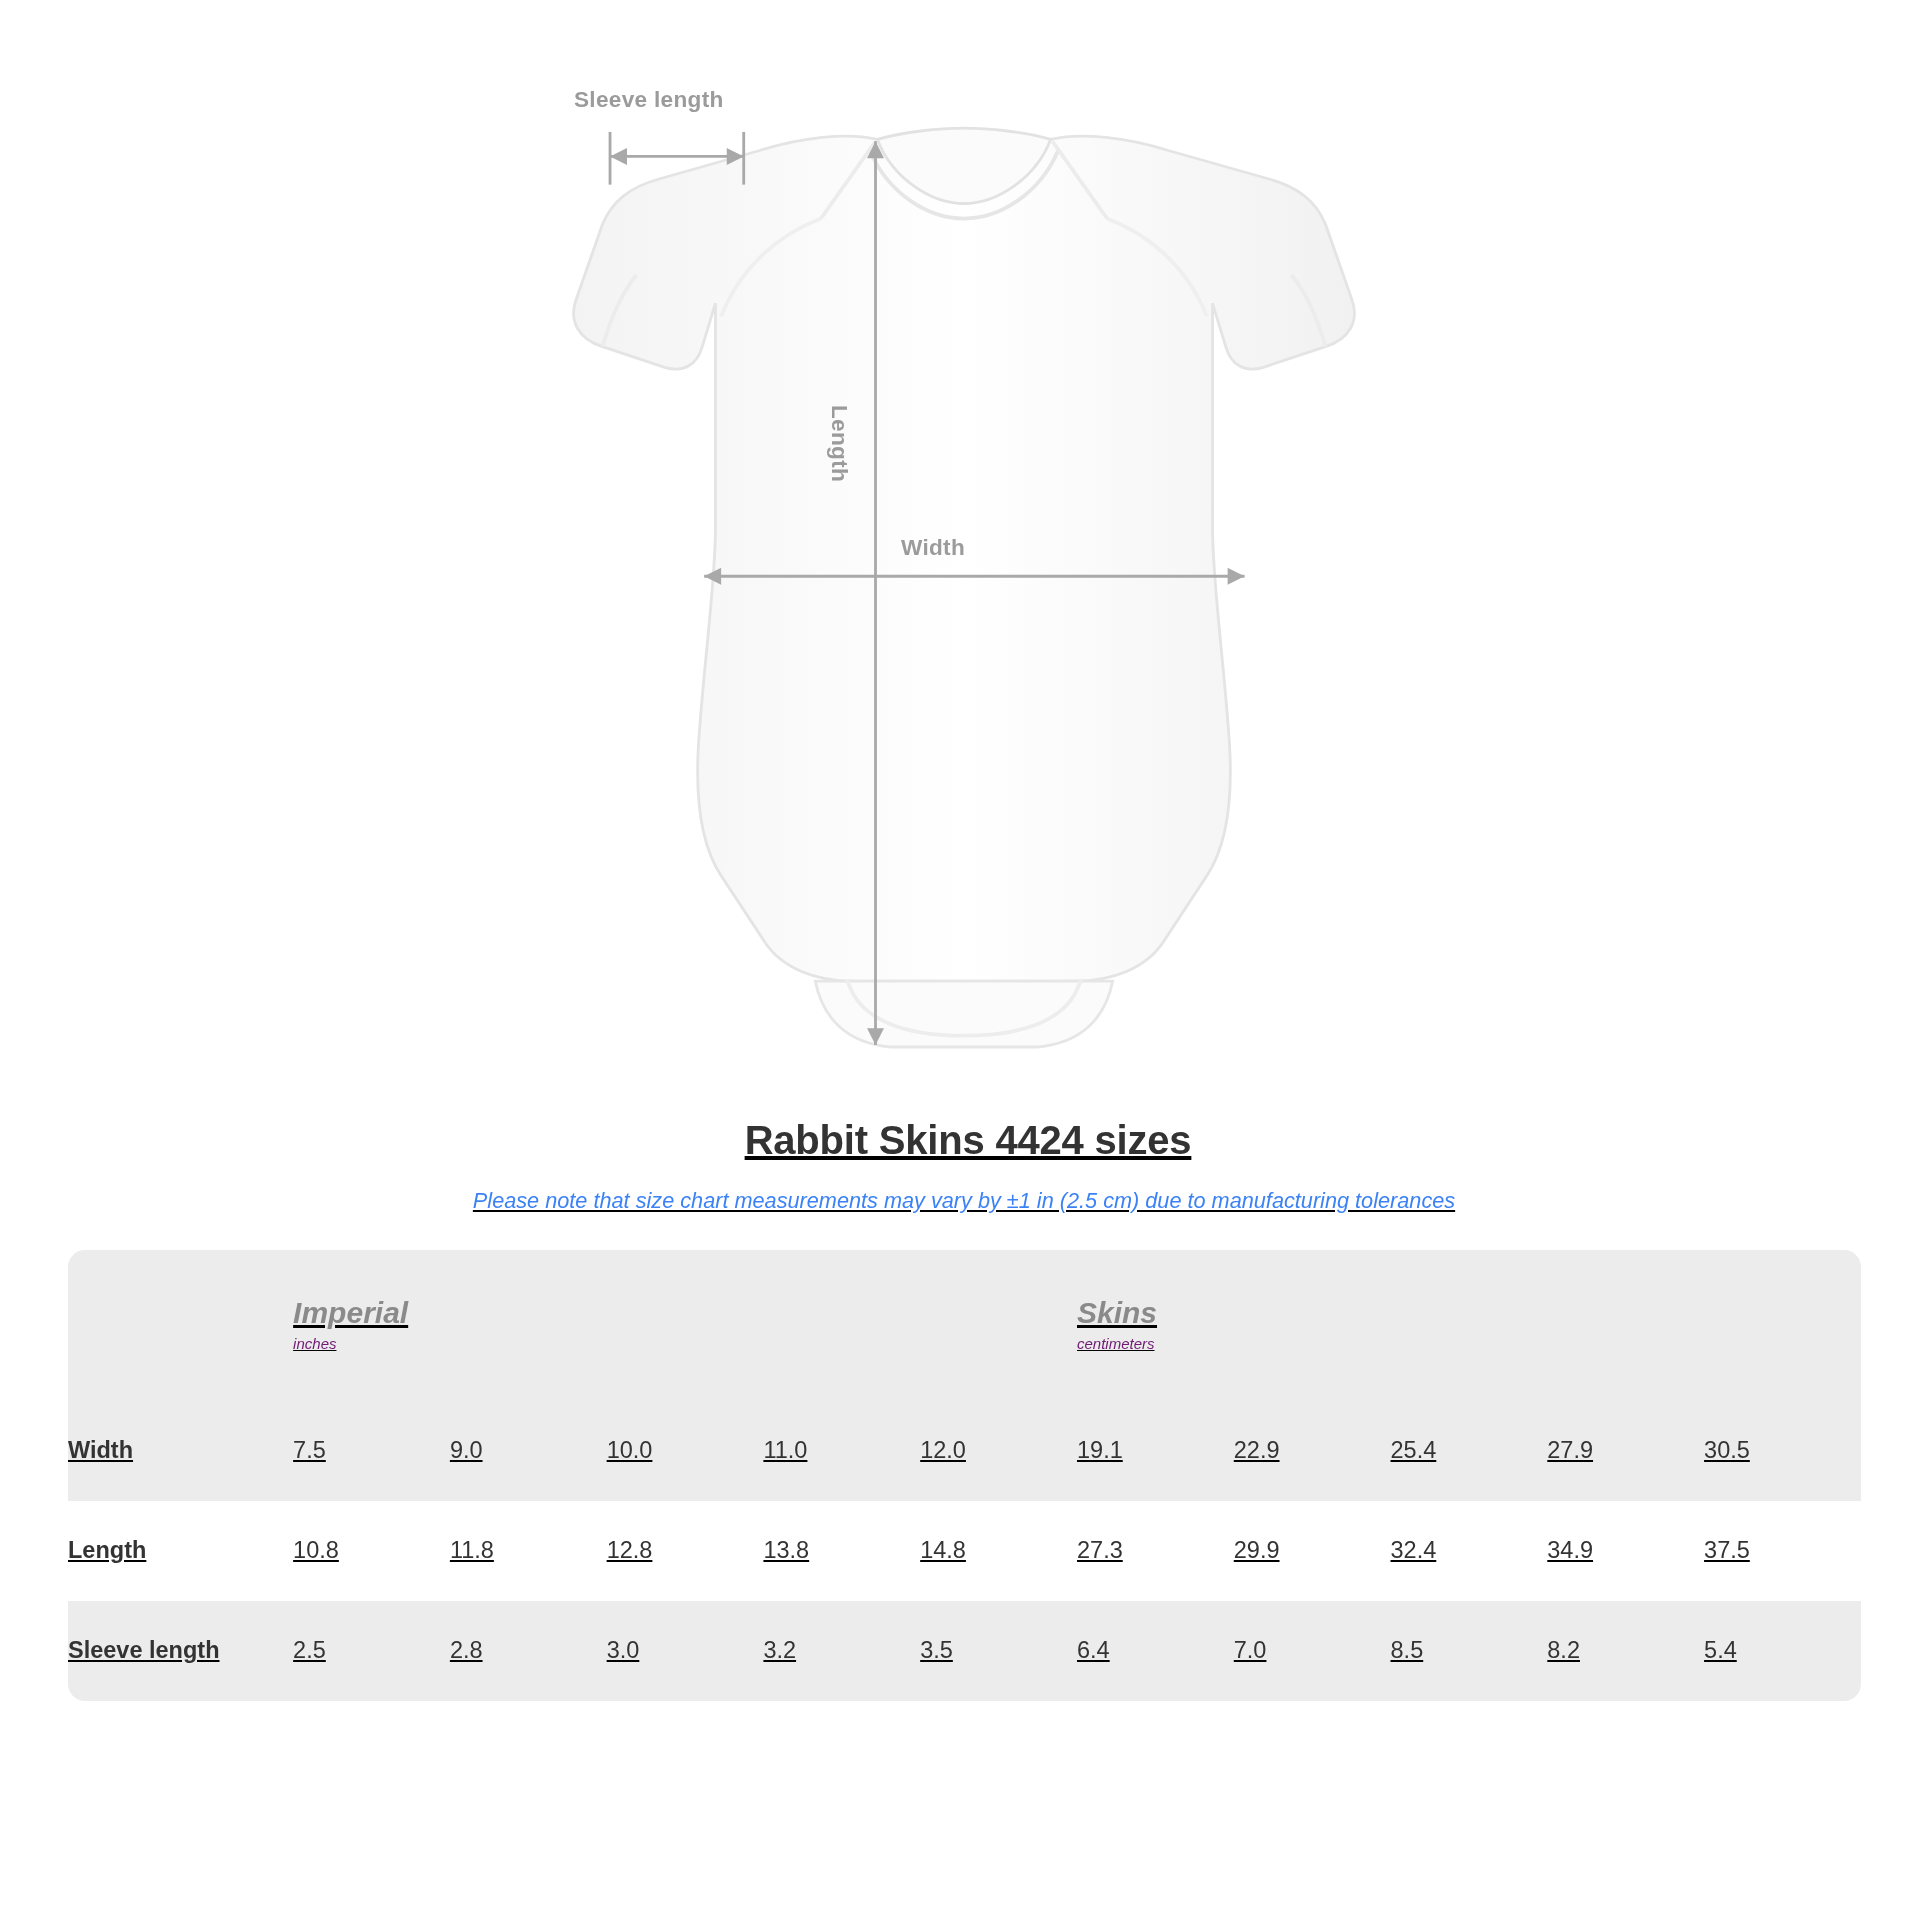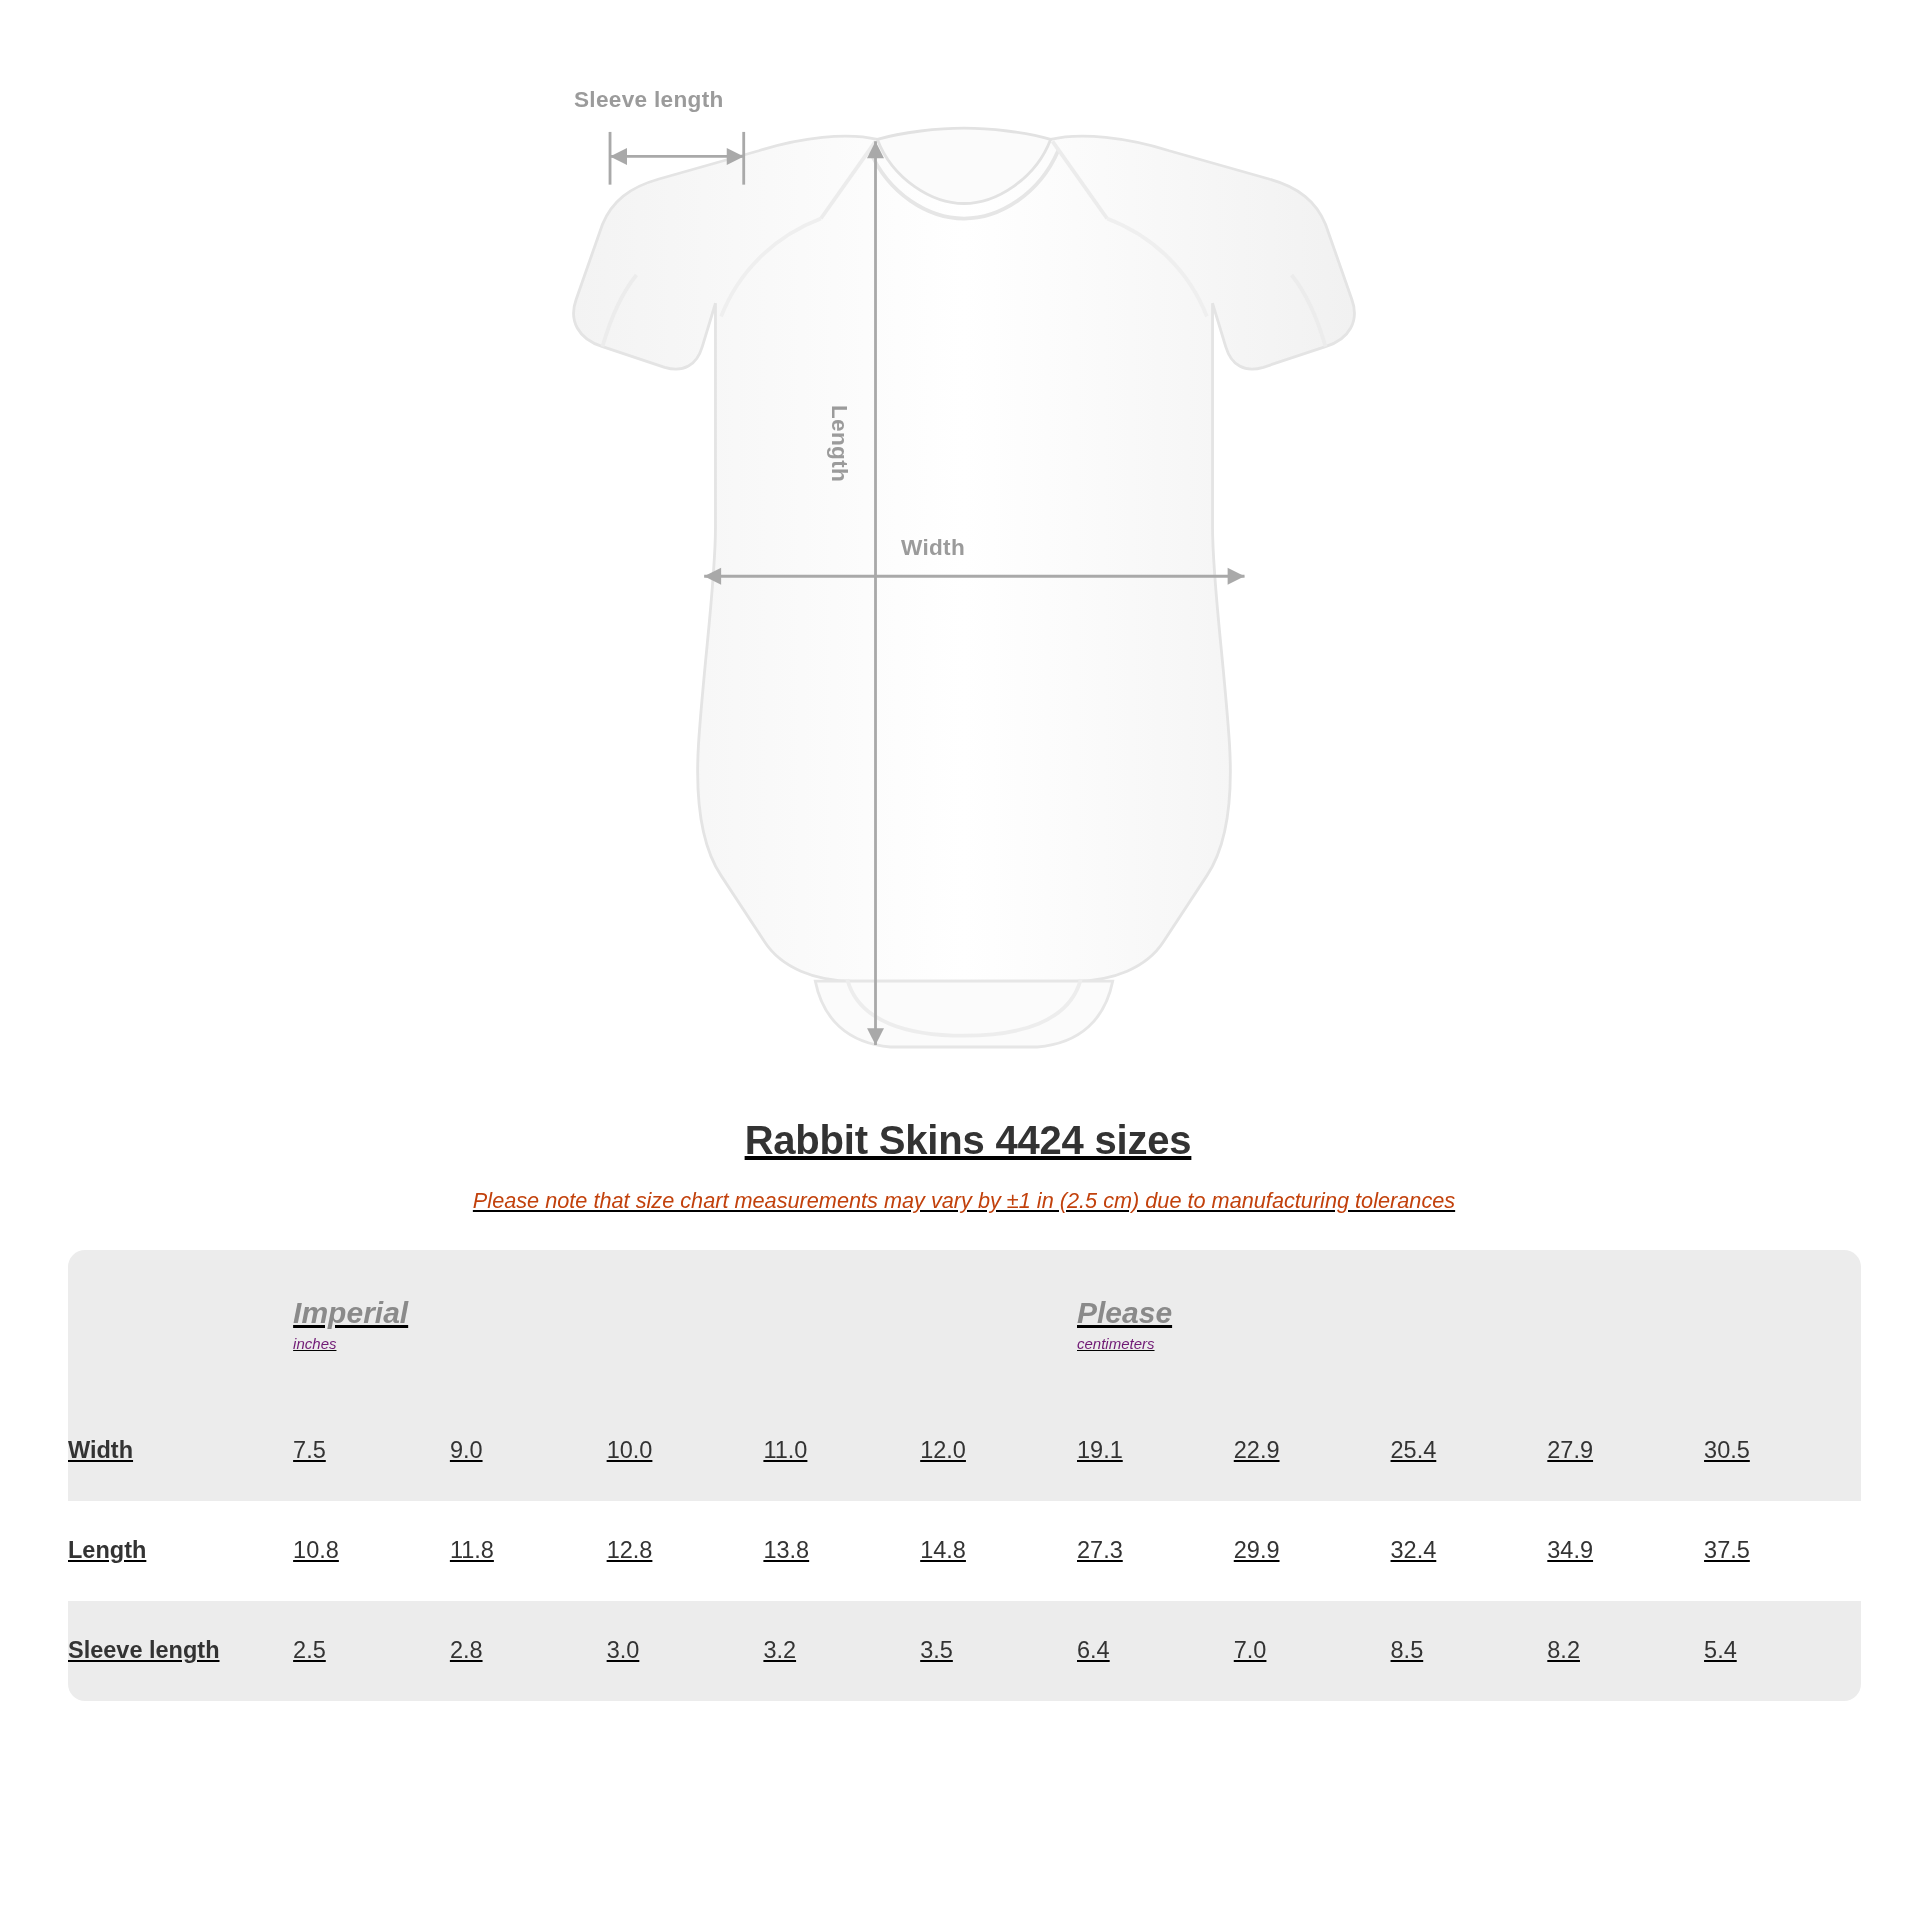--- a/index.html
+++ b/index.html
@@ -60,21 +60,21 @@
     font-size: 40px;
     font-weight: bold;
     color: #333333;
     margin: 0;
     letter-spacing: -0.2px;
     padding-left: 8px;
   }
   .chart-note {
     font-size: 21.7px;
     font-style: italic;
-    color: #c2410c;
+    color: #3b82f6;
     margin-top: 24.5px;
   }
 
   
   .table-wrap {
     margin: 36px 68px 0 68px;
   }
   table.size-table {
     border-collapse: separate;
     border-spacing: 0;
@@ -235,21 +235,21 @@
           <col style="width:156px">
       </colgroup>
       <tbody>
         <tr class="unit-row">
           <td></td>
           <td colspan="5">
             <div class="unit-name">Imperial</div>
             <div class="unit-sub">inches</div>
           </td>
           <td colspan="5">
-            <div class="unit-name">Please</div>
+            <div class="unit-name">Skins</div>
             <div class="unit-sub">centimeters</div>
           </td>
         </tr>
 
 
         <tr class="row-shade">
           <td class="rowlabel">Width</td>
           <td class="cell-val">7.5</td>
           <td class="cell-val">9.0</td>
           <td class="cell-val">10.0</td>

